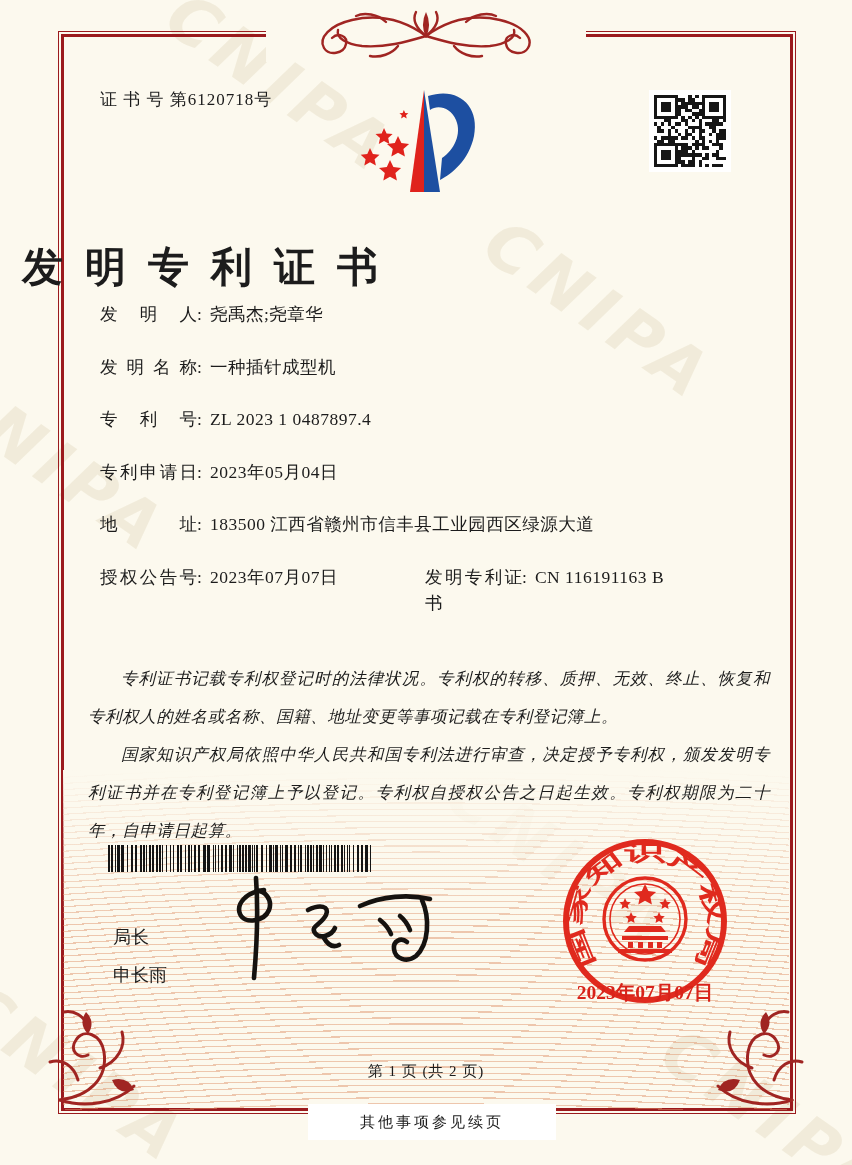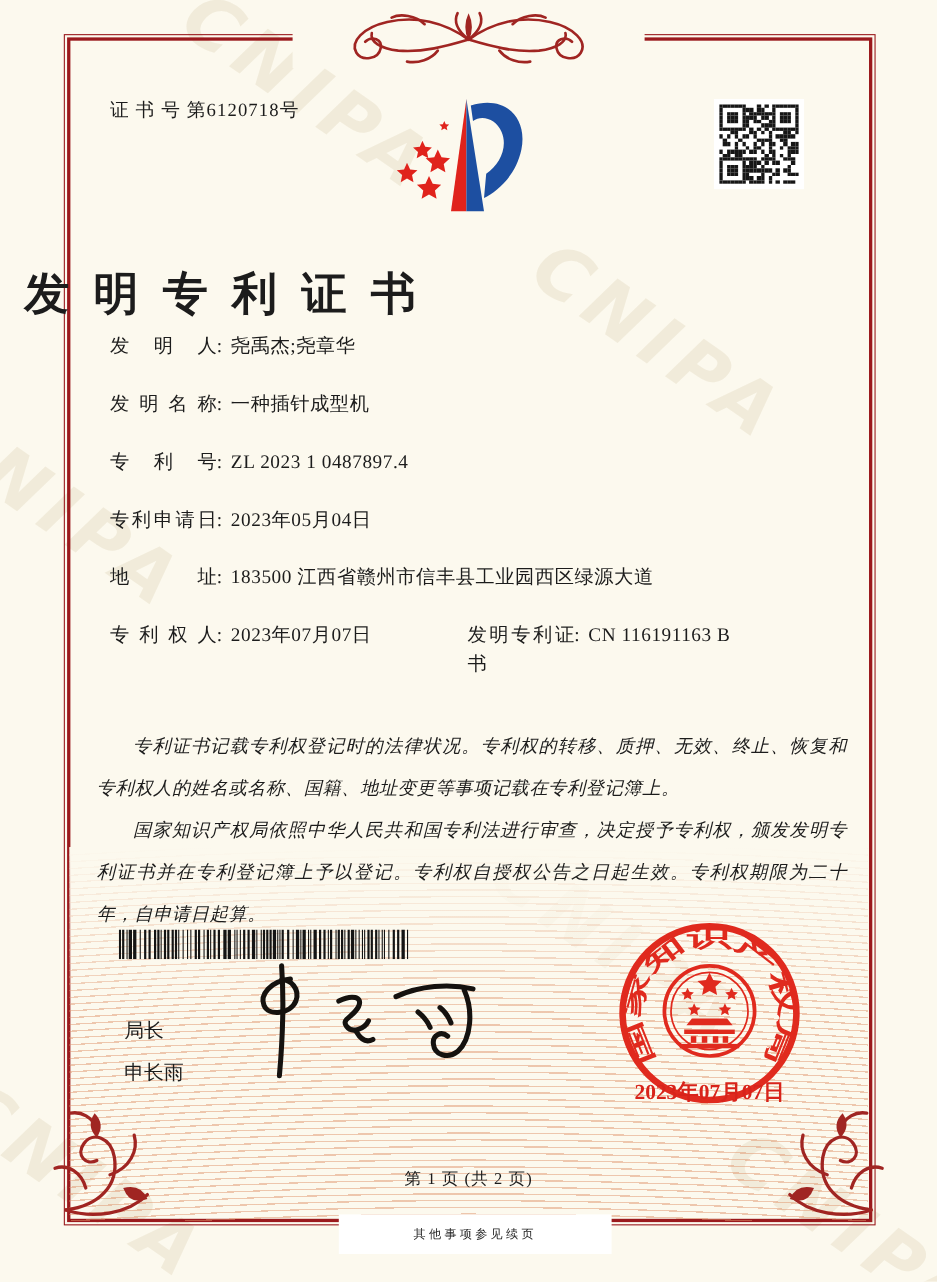--- a/index.html
+++ b/index.html
@@ -64,21 +64,21 @@
               font-family:"Liberation Sans","DejaVu Sans",sans-serif;line-height:38px;}
   .sig-script{position:absolute;left:212px;top:872px;z-index:5;}
 
   
   .seal{position:absolute;left:556px;top:826px;z-index:6;}
 
   
   .page-info{position:absolute;left:0;top:1062px;width:852px;text-align:center;
              font-size:15px;z-index:5;letter-spacing:1px;}
   .note-box{position:absolute;left:308px;top:1104px;width:248px;height:36px;background:#ffffff;
-            z-index:7;text-align:center;line-height:36px;font-size:11px;letter-spacing:3px;}
+            z-index:7;text-align:center;line-height:36px;font-size:15px;letter-spacing:3px;}
 </style>
 </head>
 <body>
 
 <div class="wm" style="left:150px;top:45px;">CNIPA</div>
 <div class="wm" style="left:468px;top:272px;">CNIPA</div>
 <div class="wm" style="left:-78px;top:425px;">CNIPA</div>
 <div class="wm faint" style="left:430px;top:822px;">CNIPA</div>
 <div class="wm" style="left:-58px;top:1035px;">CNIPA</div>
 <div class="wm" style="left:645px;top:1080px;">CNIPA</div>
@@ -618,21 +618,21 @@
   <div class="frow">
     <span class="flabel">专利号</span><span class="colon">:</span><span class="fvalue">ZL 2023 1 0487897.4</span>
   </div>
   <div class="frow">
     <span class="flabel">专利申请日</span><span class="colon">:</span><span class="fvalue">2023年05月04日</span>
   </div>
   <div class="frow">
     <span class="flabel">地址</span><span class="colon">:</span><span class="fvalue">183500 江西省赣州市信丰县工业园西区绿源大道</span>
   </div>
   <div class="frow">
-    <span class="flabel">专利权人</span><span class="colon">:</span><span class="fvalue">2023年07月07日</span>
+    <span class="flabel">授权公告号</span><span class="colon">:</span><span class="fvalue">2023年07月07日</span>
     <span class="grant-no">
       <span class="flabel">发明专利证书</span><span class="colon">:</span><span class="fvalue">CN 116191163 B</span>
     </span>
   </div>
 </div>
 
 <div class="paras">
   <p>专利证书记载专利权登记时的法律状况。专利权的转移、质押、无效、终止、恢复和专利权人的姓名或名称、国籍、地址变更等事项记载在专利登记簿上。</p>
   <p>国家知识产权局依照中华人民共和国专利法进行审查，决定授予专利权，颁发发明专利证书并在专利登记簿上予以登记。专利权自授权公告之日起生效。专利权期限为二十年，自申请日起算。</p>
 </div>

